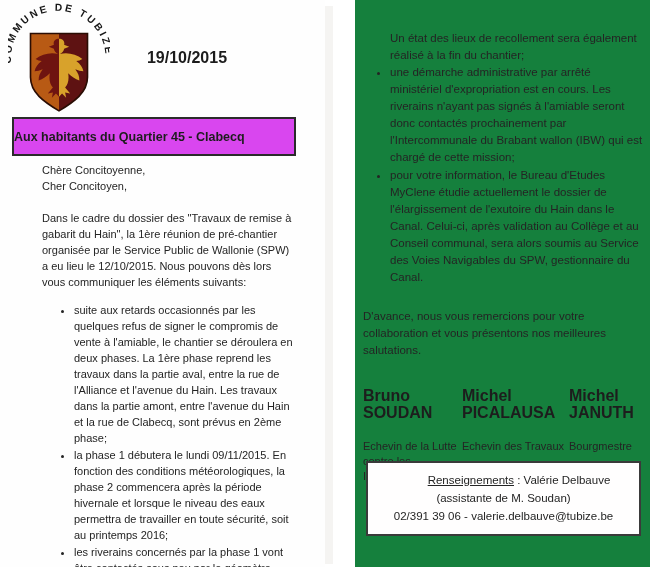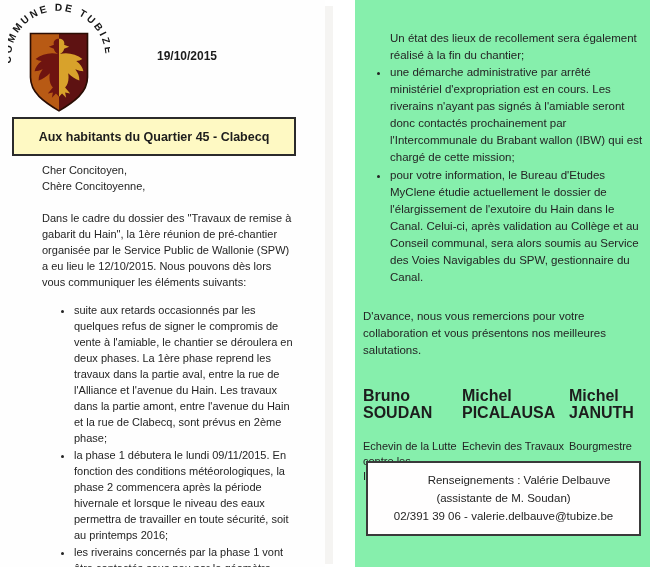--- a/index.html
+++ b/index.html
@@ -11,48 +11,48 @@
   .sheet{position:relative;width:650px;height:567px;background:#ffffff;overflow:hidden;}
   .seam{position:absolute;left:297px;top:6px;width:36px;height:558px;background:#f5f4f2;}
 
   
   .page-left{position:absolute;left:0;top:0;width:325px;height:567px;background:#fefefe;}
   .crest{position:absolute;left:8px;top:2px;width:102px;height:114px;}
   .crest svg{width:100%;height:100%;}
   .arc-text{font-family:"Liberation Sans",sans-serif;font-size:10px;font-weight:700;letter-spacing:2.4px;fill:#161616;}
   .title-block{position:absolute;left:92px;top:46px;width:190px;text-align:center;}
   .doc-title{font-size:17px;font-weight:700;color:#1c1c1c;}
-  .doc-date{font-size:12px;font-weight:700;margin-top:3px;color:#1c1c1c;}
+  .doc-date{font-size:16px;font-weight:700;margin-top:3px;color:#1c1c1c;}
   .banner-box{position:absolute;left:12px;top:117px;width:280px;height:35px;
-    border:2px solid #2b2b2b;display:flex;align-items:center;justify-content:center;background:#fef9c3;}
+    border:2px solid #2b2b2b;display:flex;align-items:center;justify-content:flex-start;background:#d946ef;}
   .banner-text{font-weight:700;font-size:12.5px;color:#1d1d1d;}
   .body-left{position:absolute;left:42px;top:162px;width:253px;font-size:11px;line-height:16px;}
   .body-left p{margin:0;}
   .intro{margin-top:16px !important;text-align:left;}
   ul.bullets{margin:12px 0 0 0;padding-left:32px;}
   ul.bullets li{margin-bottom:1px;}
 
   
-  .page-right{position:absolute;left:355px;top:0;width:295px;height:567px;background:#86efac;
+  .page-right{position:absolute;left:355px;top:0;width:295px;height:567px;background:#15803d;
     font-size:11.5px;line-height:17px;}
   .rp-inner{position:absolute;left:8px;top:30px;width:282px;}
   .cont-par{margin:0 0 0 27px;width:250px;}
   ul.bullets-r{margin:0;padding-left:27px;}
   ul.bullets-r li{margin-bottom:1px;}
   .closing{margin:22px 0 8px 0;width:288px;}
   .signatures{display:flex;margin-top:28px;}
   .sig{box-sizing:border-box;}
   .sig-1{width:99px;}
   .sig-2{width:107px;}
   .sig-3{width:76px;}
   .sig-name{font-weight:700;font-size:16px;color:#1d1d1d;}
   .sig-role{font-size:11px;line-height:15px;margin-top:18px;}
   .contact-box{position:absolute;left:11px;top:461px;width:263px;border:2px solid #3a3a3a;
     padding:8px 4px 9px 4px;text-align:center;font-size:11.5px;line-height:18px;background:#fffefe;}
-  .contact-label{padding-left:31px;}
+  .contact-label{text-decoration:underline;padding-left:31px;}
 </style>
 </head>
 <body>
 
 <div class="sheet">
   <div class="seam"></div>
 
   <div class="page-left">
 
     <div class="crest">
@@ -91,22 +91,22 @@
 
     <div class="title-block">
       <div class="doc-date">19/10/2015</div>
     </div>
 
     <div class="banner-box">
       <span class="banner-text">Aux habitants du Quartier 45 - Clabecq</span>
     </div>
 
     <div class="body-left">
+      <p>Chère Concitoyenne,</p>
       <p>Cher Concitoyen,</p>
-      <p>Chère Concitoyenne,</p>
       <p class="intro">Dans le cadre du dossier des "Travaux de remise à gabarit du Hain", la 1ère réunion de pré-chantier organisée par le Service Public de Wallonie (SPW) a eu lieu le 12/10/2015. Nous pouvons dès lors vous communiquer les éléments suivants:</p>
       <ul class="bullets">
         <li>suite aux retards occasionnés par les quelques refus de signer le compromis de vente à l'amiable, le chantier se déroulera en deux phases. La 1ère phase reprend les travaux dans la partie aval, entre la rue de l'Alliance et l'avenue du Hain. Les travaux dans la partie amont, entre l'avenue du Hain et la rue de Clabecq, sont prévus en 2ème phase;</li>
         <li>la phase 1 débutera le lundi 09/11/2015. En fonction des conditions météorologiques, la phase 2 commencera après la période hivernale et lorsque le niveau des eaux permettra de travailler en toute sécurité, soit au printemps 2016;</li>
         <li>les riverains concernés par la phase 1 vont être contactés sous peu par le géomètre-expert désigné par la société EECOCUR chargée de la réalisation de ce chantier. Un état des lieux va alors être établi.</li>
       </ul>
     </div>
   </div>
 
   <div class="page-right">

